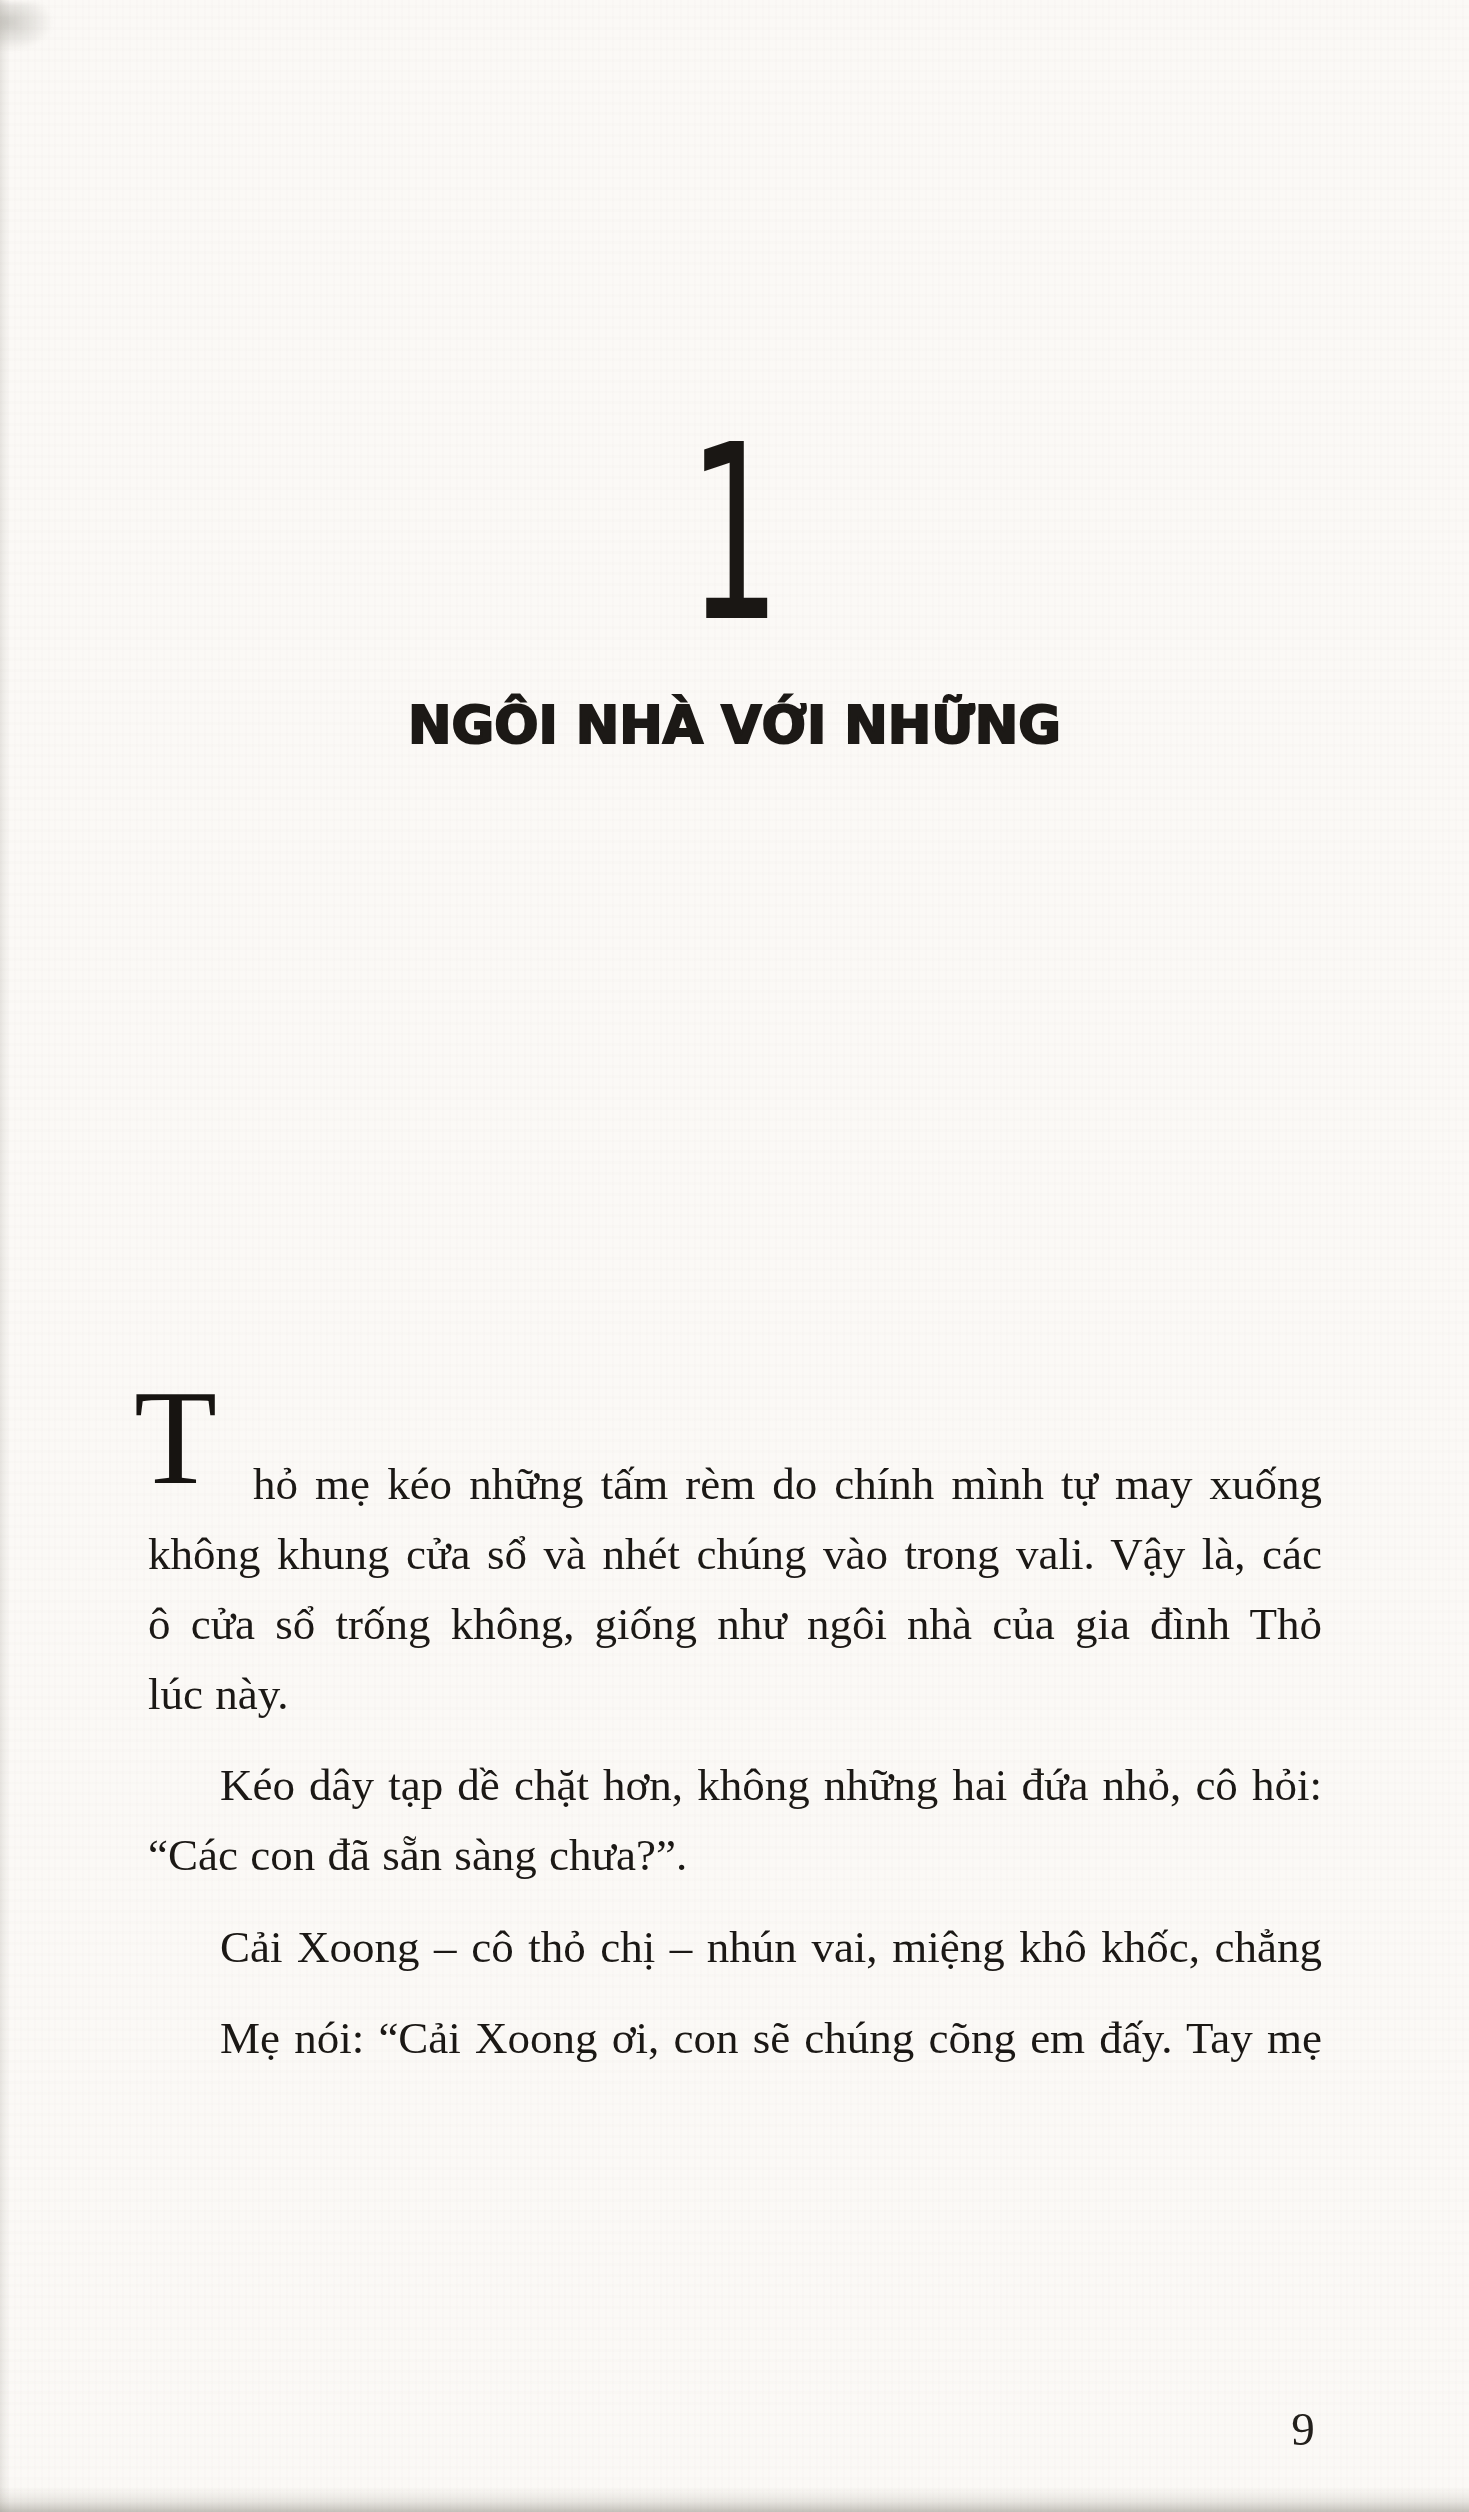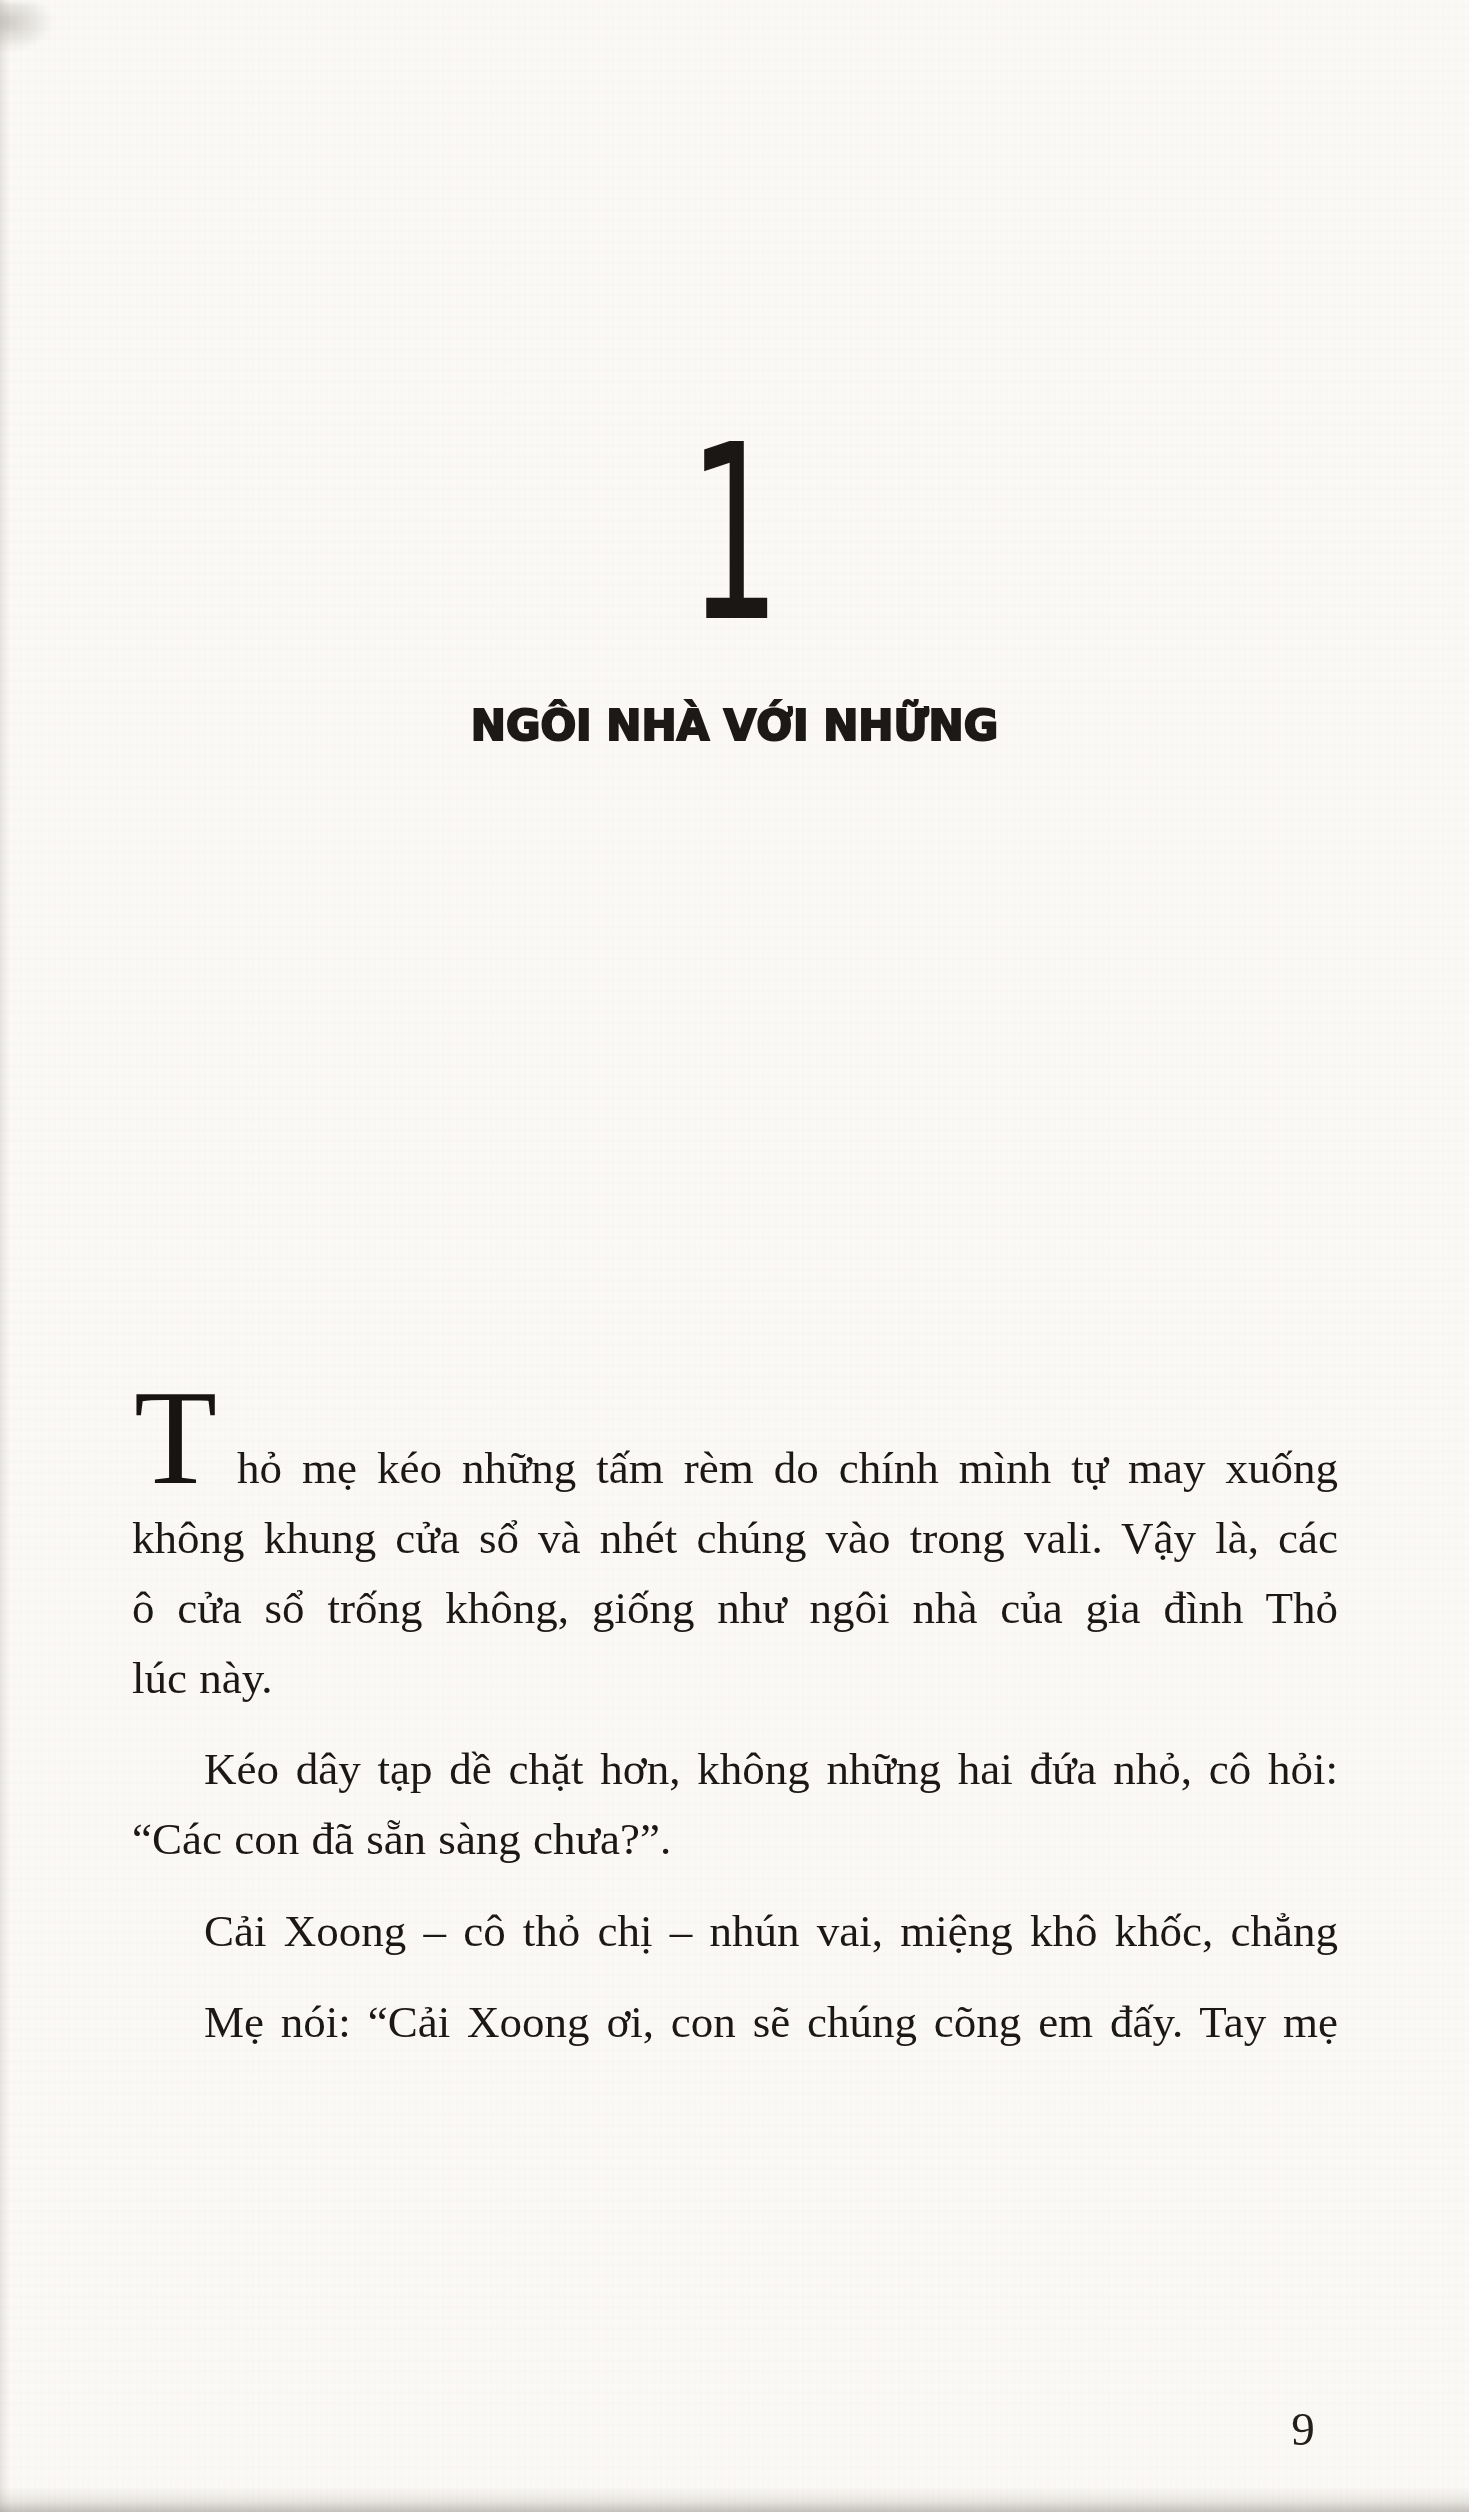--- a/index.html
+++ b/index.html
@@ -38,30 +38,30 @@
     color:#1a1714;
     transform:scaleX(0.60);
     transform-origin:50% 50%;
     letter-spacing:0;
   }
   .chapter-title{
     position:absolute;top:676px;left:0;width:100%;
     text-align:center;
     font-family:"DejaVu Sans", sans-serif;
     font-weight:bold;
-    font-size:42px;line-height:99px;
+    font-size:52px;line-height:99px;
     letter-spacing:0px;
     color:#1c1916;
     -webkit-text-stroke:2.1px #1c1916;
   }
   .body-text{
     position:absolute;left:132px;top:1433px;width:1206px;
     font-size:45px;line-height:70px;
   }
-  .para{margin:0;padding:0;}
+  .para{margin:16px;padding:0;}
   .para + .para{margin-top:21.3px;}
   .line{
     text-align:justify;
     text-align-last:justify;
     height:70px;
     overflow:visible;
     word-spacing:1px;
   }
   .line.last{text-align:center;text-align-last:left;}
   .line.indent{padding-left:72px;}

